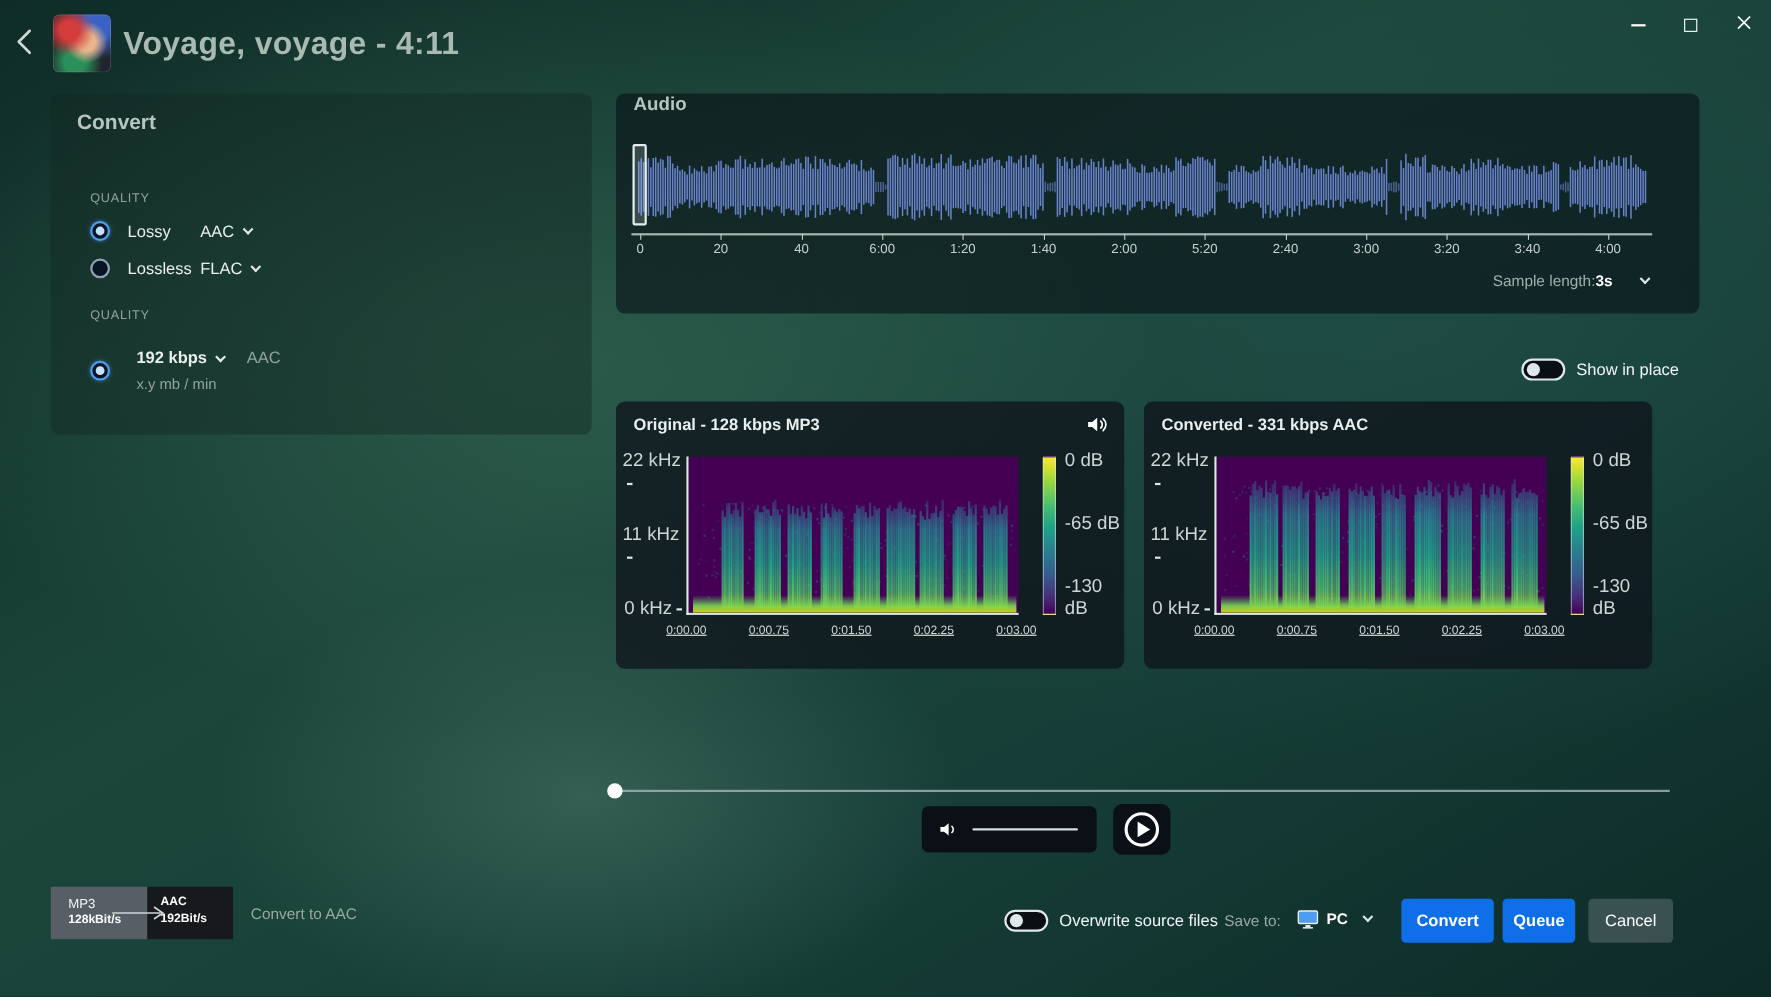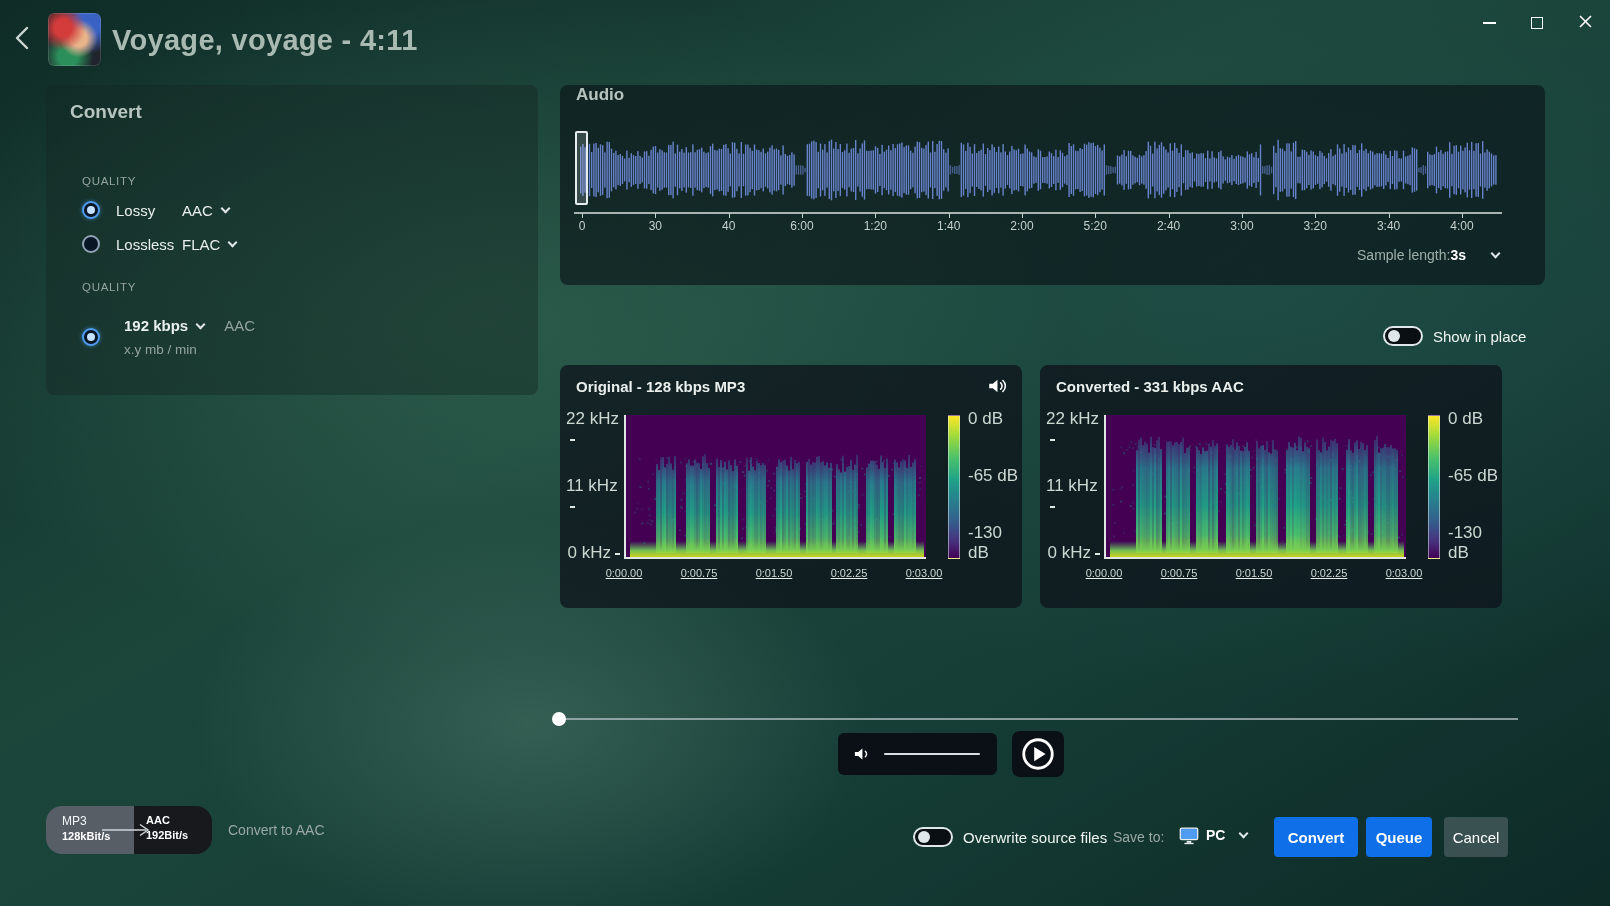--- a/index.html
+++ b/index.html
@@ -87,37 +87,37 @@
   .db-col { position:absolute; left:408px; top:44px; height:154px; display:flex; flex-direction:column; justify-content:space-between; }
 
   
   .progress-line { position:absolute; left:560px; top:718px; width:958px; height:2px; background:rgba(170,180,185,0.8); }
   .progress-thumb { position:absolute; left:552px; top:712px; width:14px; height:14px; border-radius:50%; background:#fff; }
   .vol-box { position:absolute; left:838px; top:733px; width:159px; height:42px; background:#0b1016; border-radius:6px; display:flex; align-items:center; padding:0 14px; gap:12px; }
   .vol-line { width:96px; height:2px; background:#d7dee2; border-radius:1px; }
   .play-box { position:absolute; left:1012px; top:731px; width:52px; height:46px; background:#0b1016; border-radius:8px; display:flex; align-items:center; justify-content:center; }
 
   
-  .badge { position:absolute; left:46px; top:806px; width:166px; height:48px; border-radius:16px; overflow:hidden; display:flex; }
+  .badge { position:absolute; left:46px; top:806px; width:166px; height:48px; border-radius:0; overflow:hidden; display:flex; }
   .badge .seg-l { width:88px; background:#575e66; padding:7px 0 0 16px; }
   .badge .seg-r { flex:1; background:#17191d; padding:7px 0 0 12px; }
   .badge .f1 { font-size:12px; color:#f2f5f6; line-height:16px; }
   .badge .f2 { font-size:11px; font-weight:700; color:#fff; line-height:15px; }
   .badge .arrow { position:absolute; left:54px; top:17px; }
   .action-label { position:absolute; left:228px; top:822px; font-size:14px; color:#9aa8a3; }
   .ow-row { position:absolute; left:913px; top:827px; display:flex; align-items:center; gap:10px; }
   .ow-row span { font-size:15px; color:#f0f5f2; }
   .saveto { position:absolute; left:1113px; top:829px; font-size:14px; color:#9aa8a3; }
   .dest { position:absolute; left:1178px; top:824px; display:flex; align-items:center; gap:6px; }
   .dest .d-val { font-size:14px; font-weight:700; color:#fff; }
   .btn { position:absolute; top:817px; height:40px; border-radius:4px; font-size:15px; font-weight:700; color:#fff; display:flex; align-items:center; justify-content:center; }
   .btn-blue { background:#0f6fe8; }
   .btn-convert { left:1274px; width:84px; }
   .btn-queue { left:1366px; width:66px; }
-  .btn-cancel { left:1444px; width:64px; background:rgba(128,138,145,0.38); font-weight:400; }
+  .btn-cancel { left:1444px; width:77px; background:rgba(128,138,145,0.38); font-weight:400; }
 </style>
 </head>
 <body>
 
 <div id="app" data-interactable="false">
 
   <button class="back-btn" data-interactable="true">
     <span data-interactable="false">
       <svg width="26" height="32" viewBox="0 0 26 32">
           <polyline points="17,6 7,16 17,26" fill="none" stroke="#cfd8d4" stroke-width="2.4" stroke-linecap="round" stroke-linejoin="round"></polyline>
@@ -604,21 +604,21 @@
           <rect x="916.8" y="16.5" width="1.4" height="33.0" fill="#6d87d3" opacity="0.95"></rect>
           <rect x="919.0" y="18.4" width="1.4" height="29.2" fill="#6d87d3" opacity="0.95"></rect>
           <rect x="921.2" y="18.2" width="1.4" height="29.5" fill="#6d87d3" opacity="0.95"></rect>
         </svg>
     </div>
     <div class="sel-marker" data-interactable="true"></div>
 
     <div class="time-axis" data-interactable="false"></div>
     <div class="time-ticks" data-interactable="false">
         <span class="tt" data-interactable="false">0</span>
-        <span class="tt" data-interactable="false">30</span>
+        <span class="tt" data-interactable="false">20</span>
         <span class="tt" data-interactable="false">40</span>
         <span class="tt" data-interactable="false">6:00</span>
         <span class="tt" data-interactable="false">1:20</span>
         <span class="tt" data-interactable="false">1:40</span>
         <span class="tt" data-interactable="false">2:00</span>
         <span class="tt" data-interactable="false">5:20</span>
         <span class="tt" data-interactable="false">2:40</span>
         <span class="tt" data-interactable="false">3:00</span>
         <span class="tt" data-interactable="false">3:20</span>
         <span class="tt" data-interactable="false">3:40</span>

